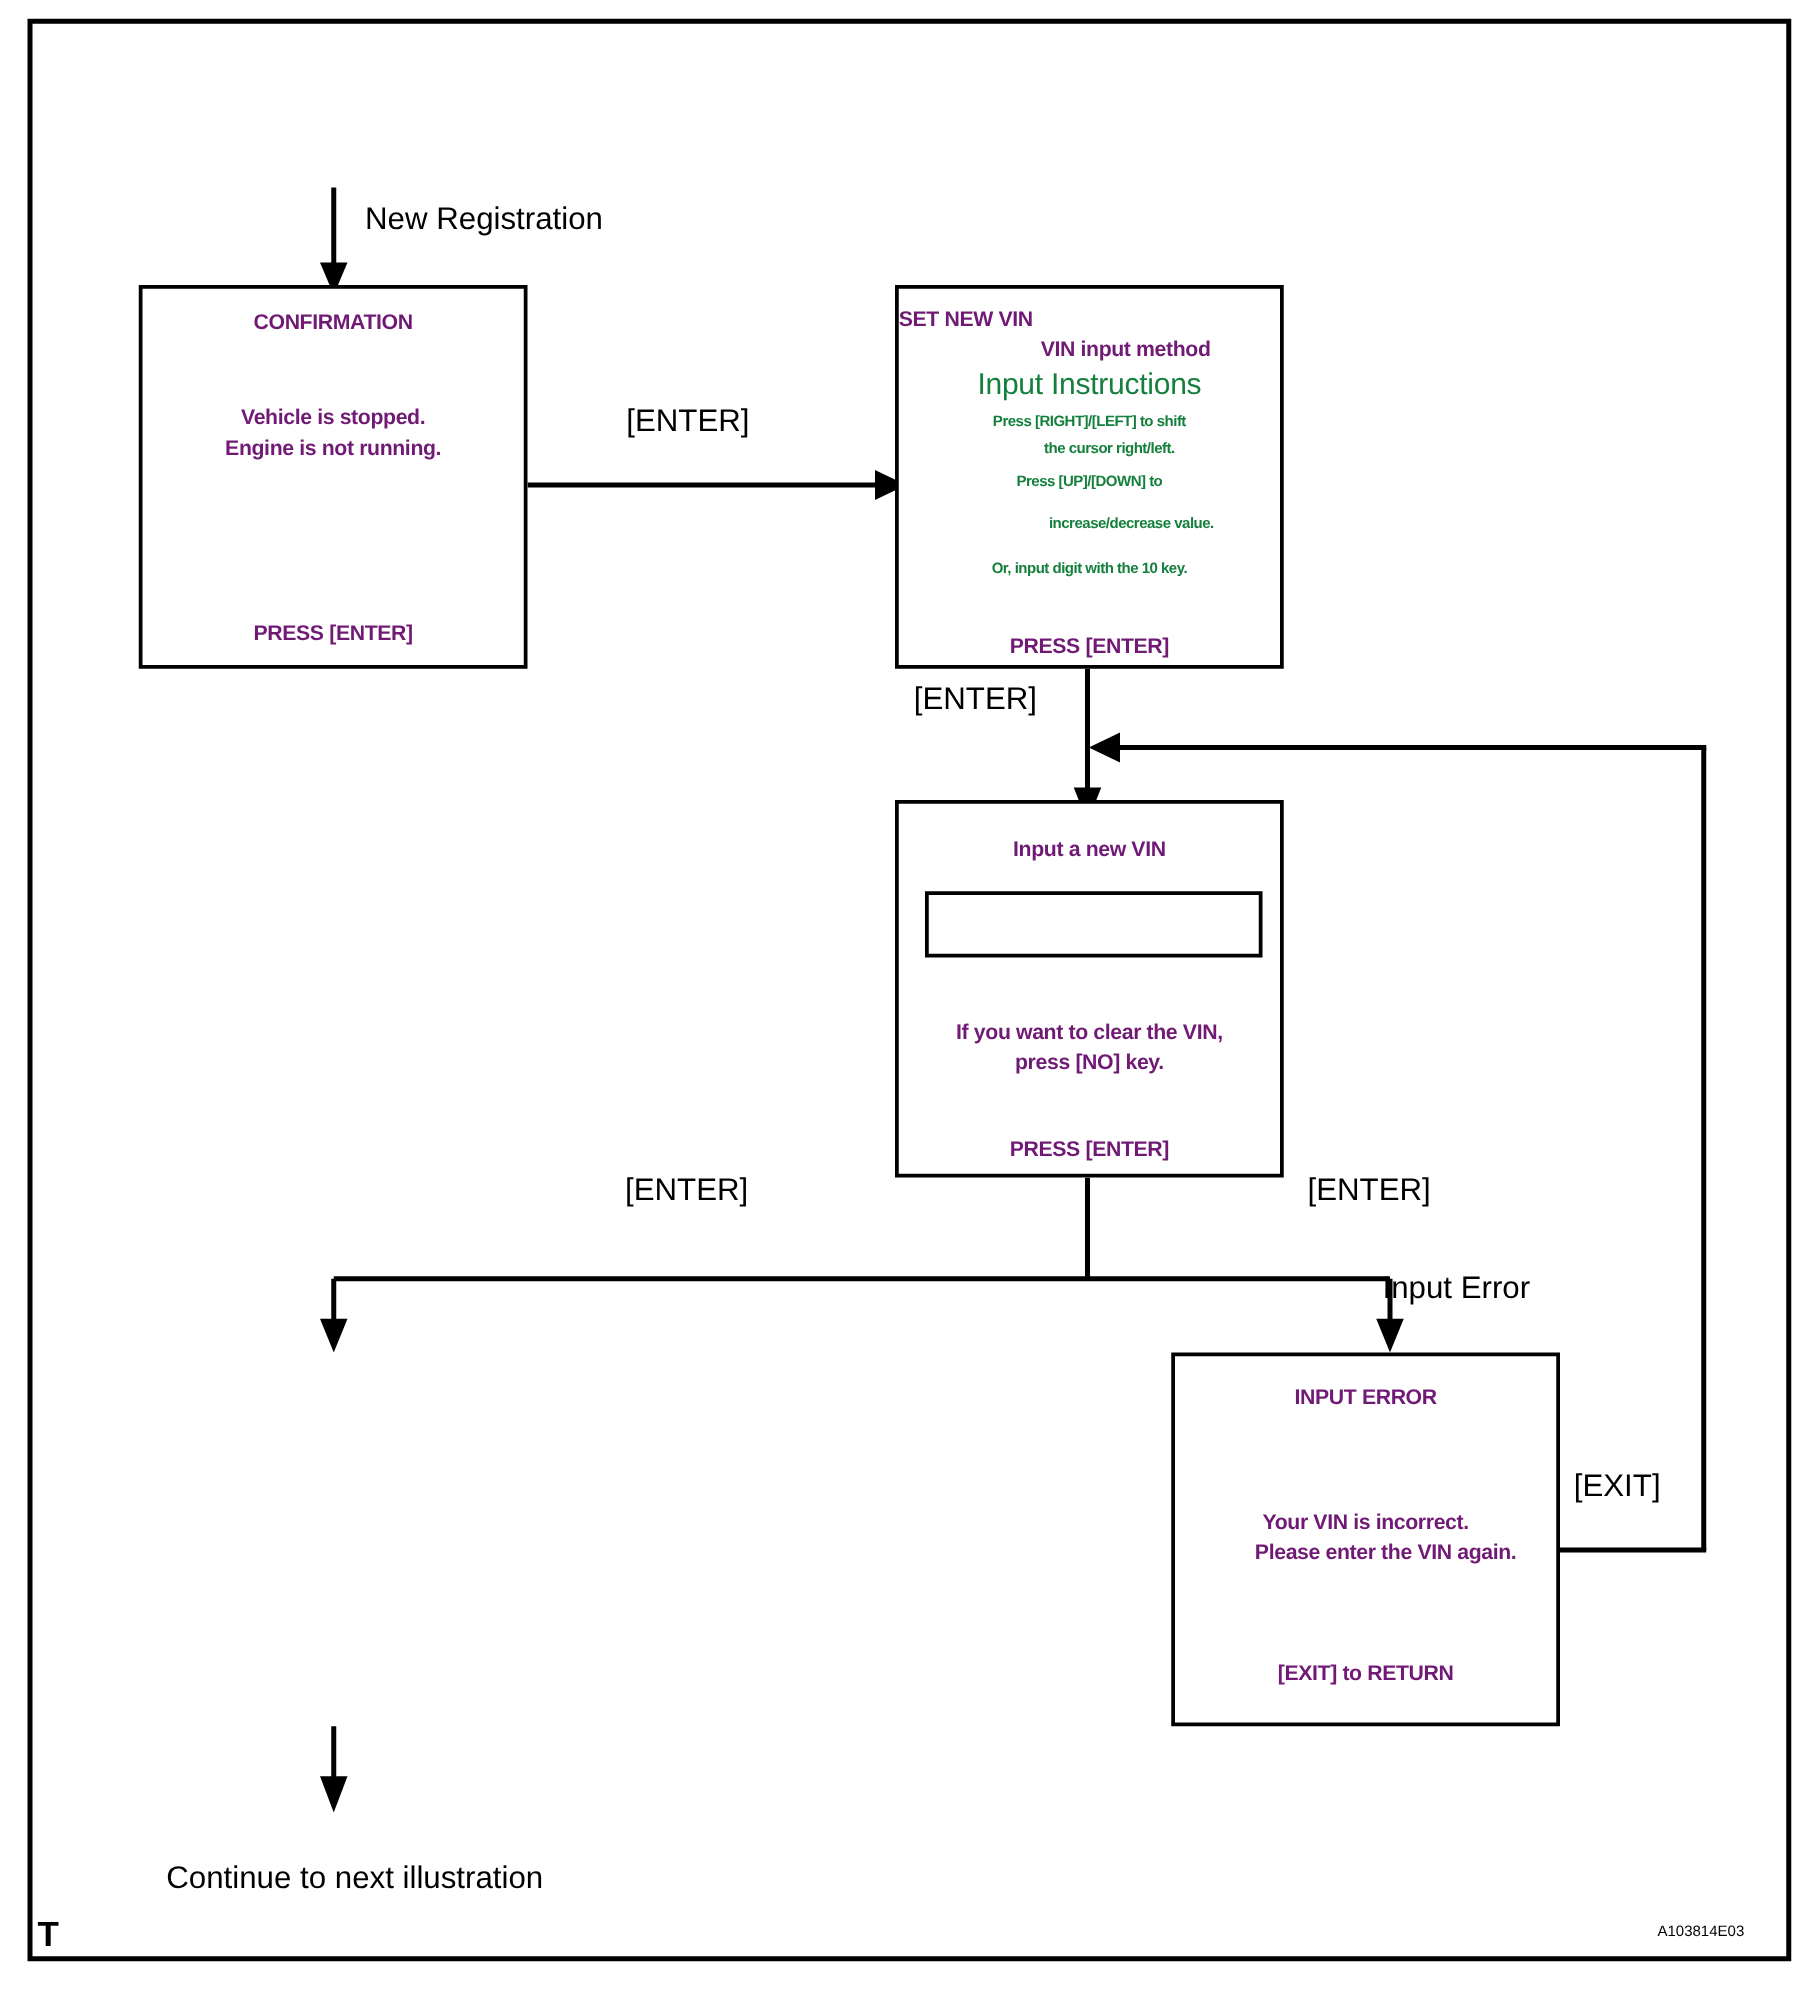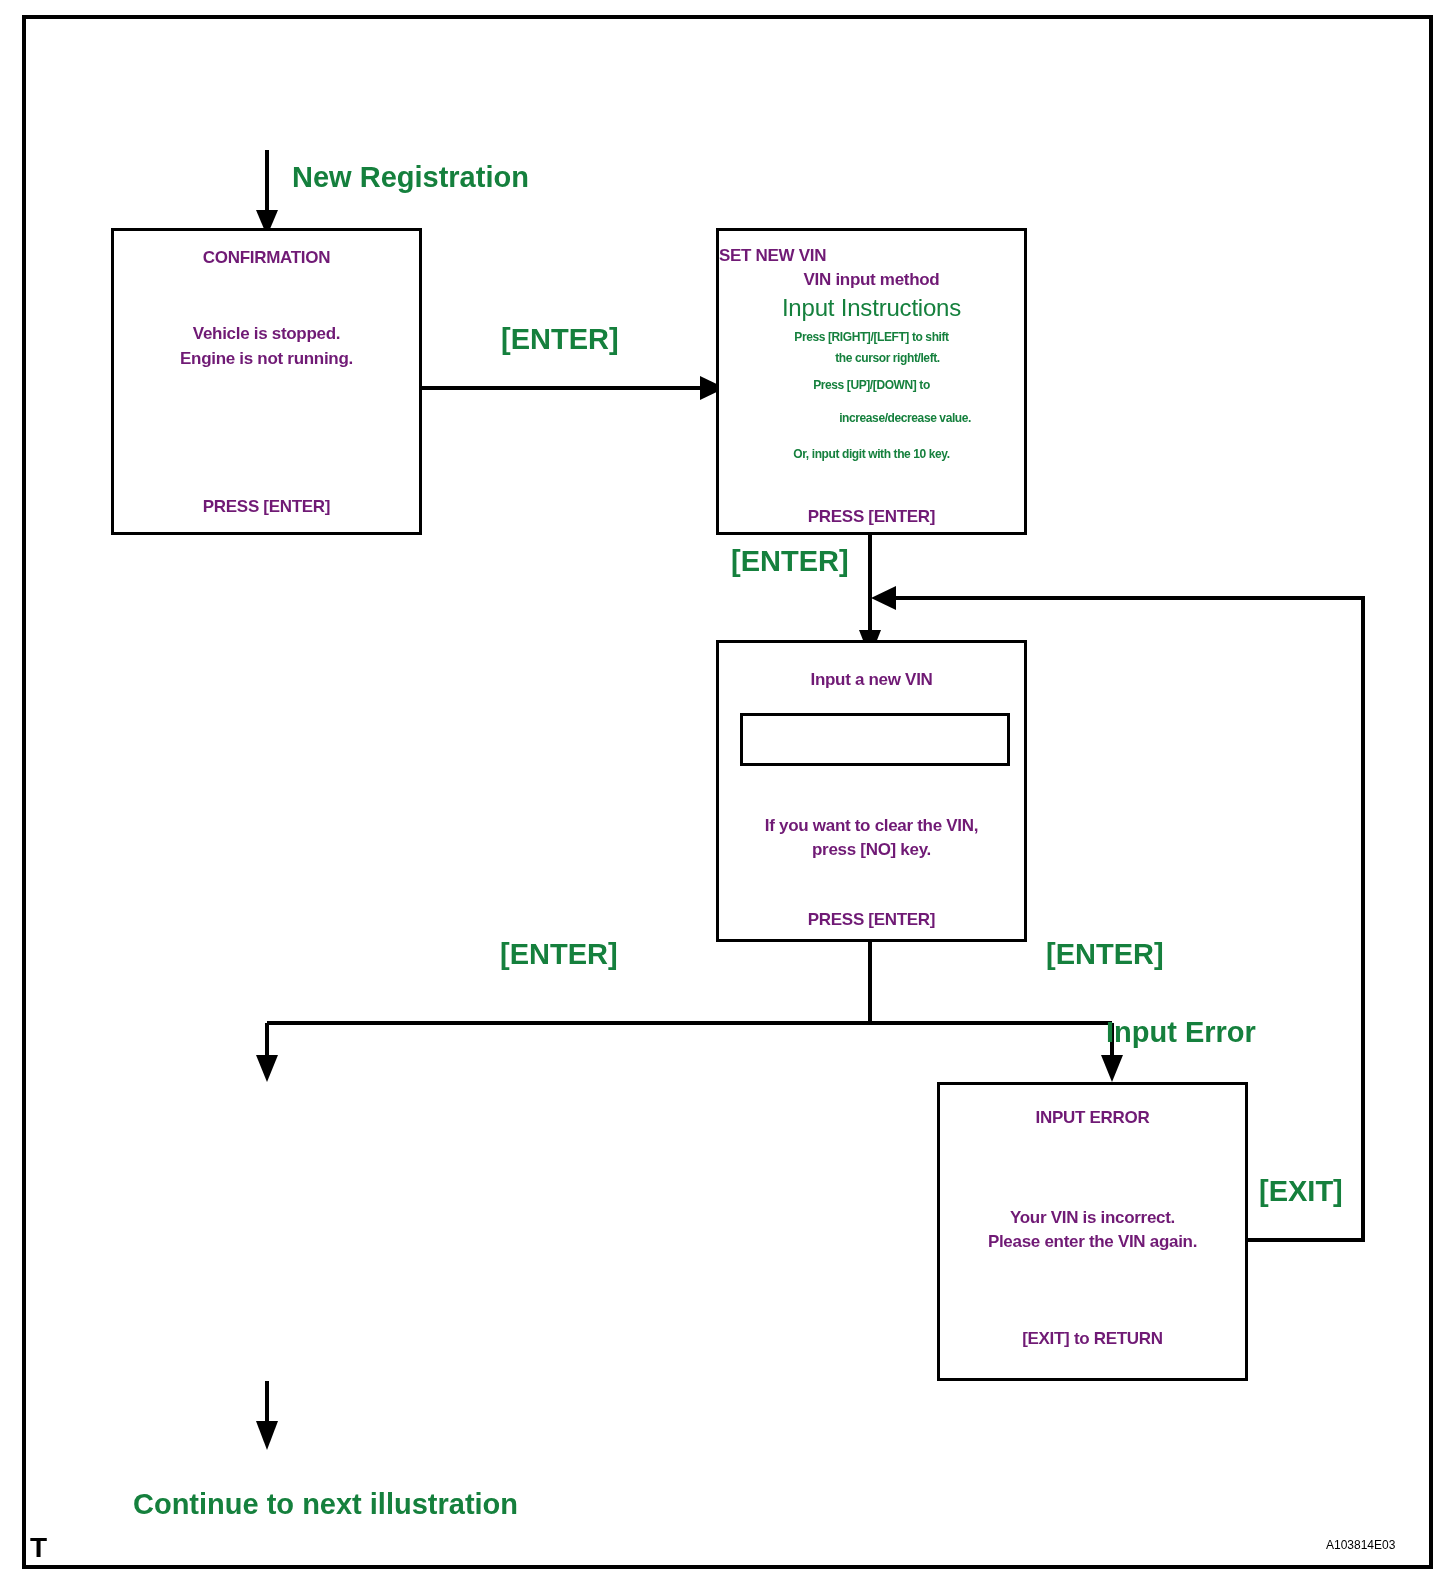--- a/index.html
+++ b/index.html
@@ -52,24 +52,24 @@
     letter-spacing: -0.3px;
     color: #701a75;
   }
   .b14 { font-weight: bold; font-size: 12px; line-height: 20px; letter-spacing: -0.4px; }
   .plain {
     font-size: 24px;
     font-weight: normal;
     letter-spacing: -0.2px;
   }
   .flowlabel {
-    font-size: 29px;
-    font-weight: bold;
+    font-size: 25px;
+    font-weight: normal;
     letter-spacing: 0px;
-    color: #15803d;
+    color: #000000;
   }
   .tmark {
     font-size: 28px;
     font-weight: bold;
     color: #000000;
   }
   .corner-code {
     font-size: 12px;
     font-weight: normal;
     letter-spacing: 0px;
@@ -145,21 +145,21 @@
     <div class="lbl b" style="left:0; top:16px; width:305px; text-align:center;">CONFIRMATION</div>
     <div class="lbl b" style="left:0; top:92px; width:305px; text-align:center;">Vehicle is stopped.</div>
     <div class="lbl b" style="left:0; top:117px; width:305px; text-align:center;">Engine is not running.</div>
     <div class="lbl b" style="left:0; top:265px; width:305px; text-align:center;">PRESS [ENTER]</div>
   </div>
 
   <div class="lbl flowlabel" style="left:501px; top:323px;">[ENTER]</div>
 
   <div class="scr" style="left:716px; top:228px; width:311px; height:307px;">
     <div class="lbl b" style="left:0; top:14px; width:272px; text-align:left;">SET NEW VIN</div>
-    <div class="lbl b" style="left:0; top:38px; width:305px; text-align:center;">VIN input method</div>
+    <div class="lbl b" style="left:0; top:38px; width:305px; text-align:center;padding-left:29px;">VIN input method</div>
     <div class="lbl plain" style="left:0; top:63px; width:305px; text-align:center;">Input Instructions</div>
     <div class="lbl b14" style="left:0; top:96px; width:305px; text-align:center;">Press [RIGHT]/[LEFT] to shift</div>
     <div class="lbl b14" style="left:0; top:117px; width:305px; text-align:center;margin-left:16px;">the cursor right/left.</div>
     <div class="lbl b14" style="left:0; top:144px; width:305px; text-align:center;">Press [UP]/[DOWN]  to</div>
     <div class="lbl b14" style="left:0; top:177px; width:252px; text-align:right;">increase/decrease value.</div>
     <div class="lbl b14" style="left:0; top:213px; width:305px; text-align:center;">Or, input digit with the 10 key.</div>
     <div class="lbl b" style="left:0; top:275px; width:305px; text-align:center;">PRESS [ENTER]</div>
   </div>
 
   <div class="lbl flowlabel" style="left:731px; top:545px;">[ENTER]</div>
@@ -176,21 +176,21 @@
 
   <div class="lbl flowlabel" style="left:500px; top:938px;">[ENTER]</div>
   <div class="lbl flowlabel" style="left:1046px; top:938px;">[ENTER]</div>
 
   <div class="lbl flowlabel" style="left:1106px; top:1016px;">Input Error</div>
 
 
   <div class="scr" style="left:937px; top:1082px; width:311px; height:299px;">
     <div class="lbl b" style="left:0; top:22px; width:305px; text-align:center;">INPUT  ERROR</div>
     <div class="lbl b" style="left:0; top:122px; width:305px; text-align:center;">Your VIN is incorrect.</div>
-    <div class="lbl b" style="left:0; top:146px; width:305px; text-align:center;">Please enter the VIN again.</div>
+    <div class="lbl b" style="left:16px; top:146px; width:305px; text-align:center;">Please enter the VIN again.</div>
     <div class="lbl b" style="left:0; top:243px; width:305px; text-align:center;">[EXIT] to RETURN</div>
   </div>
 
   <div class="lbl flowlabel" style="left:1259px; top:1175px;">[EXIT]</div>
 
   <div class="lbl flowlabel" style="left:133px; top:1488px;">Continue to next illustration</div>
 
   <div class="lbl tmark" style="left:30px; top:1532px;">T</div>
   <div class="lbl corner-code" style="left:1326px; top:1538px;">A103814E03</div>
 

